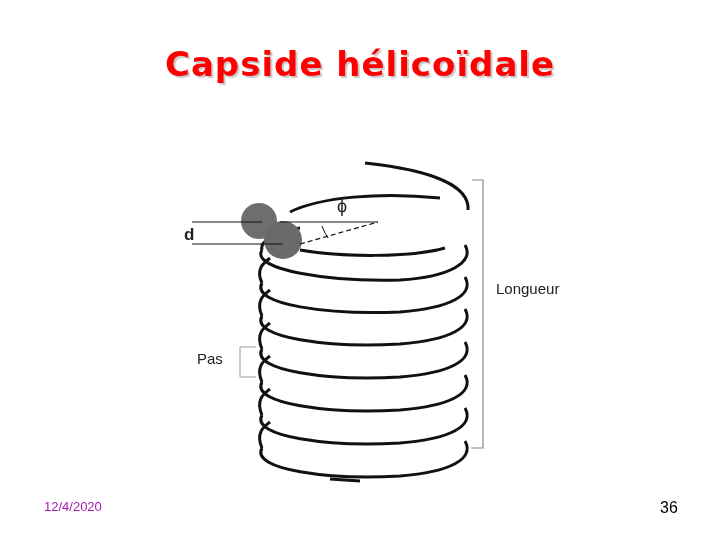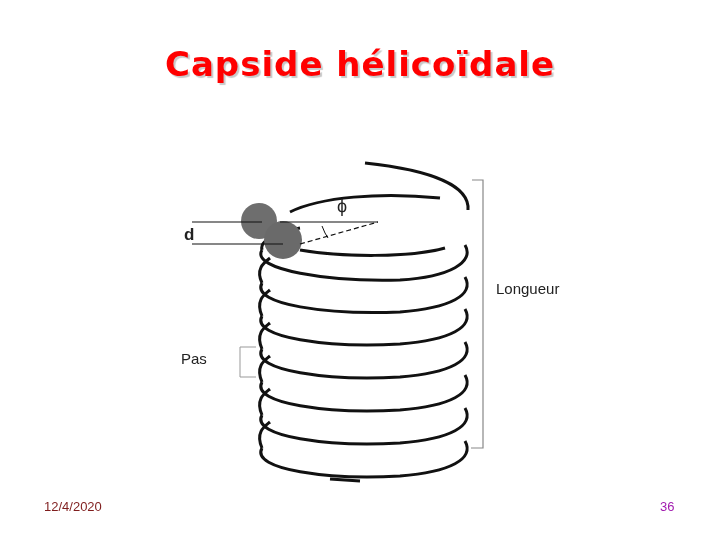--- a/index.html
+++ b/index.html
@@ -1,20 +1,20 @@
 <!DOCTYPE html>
 <html><head>
 <meta charset="utf-8">
 <style>
   html, body { margin:0; padding:0; background:#ffffff; }
   body { width:720px; height:540px; position:relative; overflow:hidden; font-family:"Liberation Sans", sans-serif; }
   .title { position:absolute; left:0; top:44px; width:720px; text-align:center; font-family:"DejaVu Sans", sans-serif; font-weight:bold; font-size:34px; color:#ff0000; text-shadow:2px 2px 1px #c8c8c8; letter-spacing:1px; }
   .diagram { position:absolute; left:0; top:0; width:720px; height:540px; }
-  .footer-date { position:absolute; left:44px; top:499px; font-size:13px; color:#7f1d1d; }
-  .footer-page { position:absolute; left:660px; top:499px; font-size:13px; color:#a21caf; }
+  .footer-date { position:absolute; left:44px; top:499px; font-size:13px; color:#a21caf; }
+  .footer-page { position:absolute; left:660px; top:499px; font-size:16px; color:#000000; }
   .lbl { position:absolute; font-family:"Liberation Sans", sans-serif; font-weight:bold; color:#222; }
 </style>
 </head>
 <body>
 
 <div class="title">Capside hélicoïdale</div>
 
 <svg class="diagram" viewBox="0 0 720 540" xmlns="http://www.w3.org/2000/svg">
   <g fill="none" stroke="#111" stroke-width="3">
 
@@ -50,16 +50,16 @@
   <path d="M322 226 Q 325 234 328 238" fill="none" stroke="#111" stroke-width="1"></path>
 
   <path d="M472 180 L483 180 L483 448 L471 448" fill="none" stroke="#888" stroke-width="1.2"></path>
 
   <path d="M256 347 L240 347 L240 377 L256 377" fill="none" stroke="#999" stroke-width="1"></path>
 </svg>
 
 <div class="lbl" style="left:184px;top:225px;font-size:17px;">d</div>
 <div class="lbl" style="left:337px;top:196px;font-size:18px;font-weight:normal;">ϕ</div>
 <div class="lbl" style="left:496px;top:280px;font-size:15px;font-weight:normal;">Longueur</div>
-<div class="lbl" style="left:181px;top:350px;font-size:15px;font-weight:normal;">Pas</div>
+<div class="lbl" style="left:197px;top:350px;font-size:15px;font-weight:normal;">Pas</div>
 
 <div class="footer-date">12/4/2020</div>
 <div class="footer-page">36</div>
 
 </body></html>

